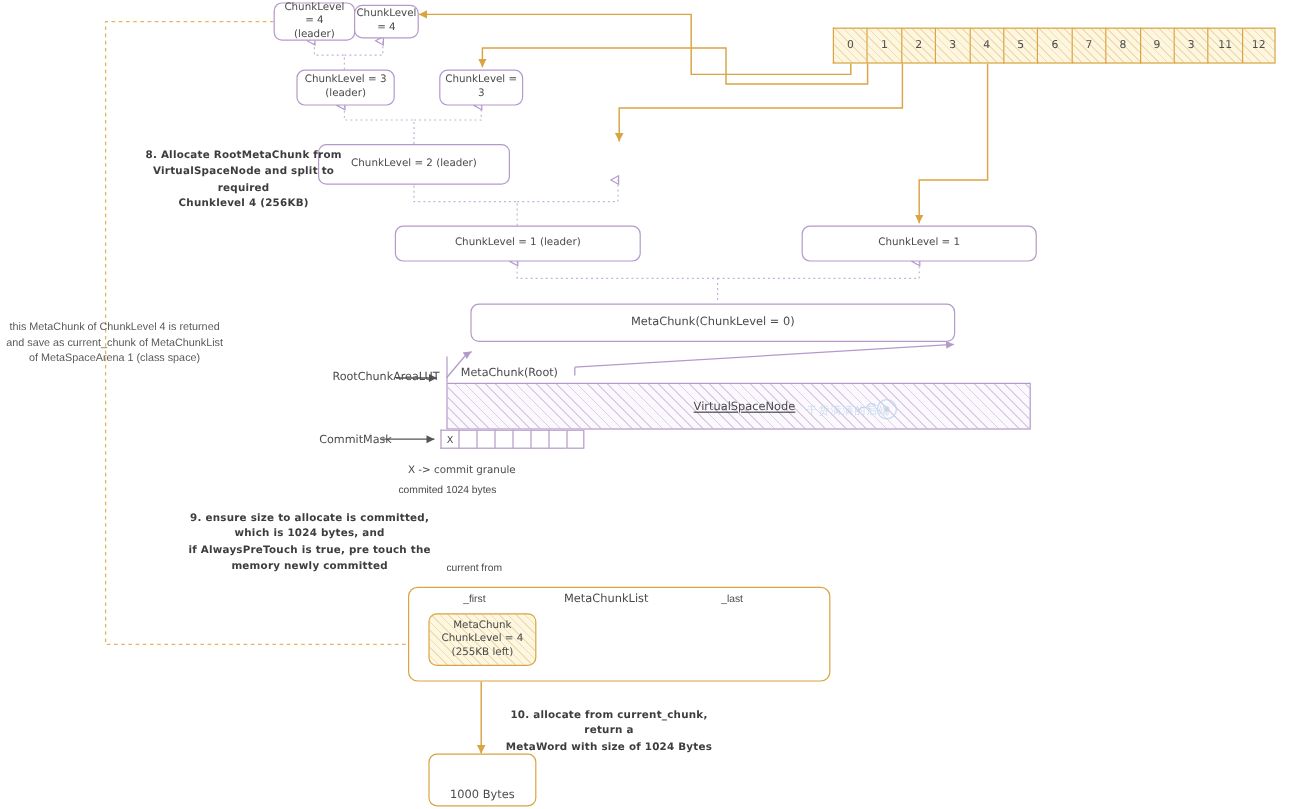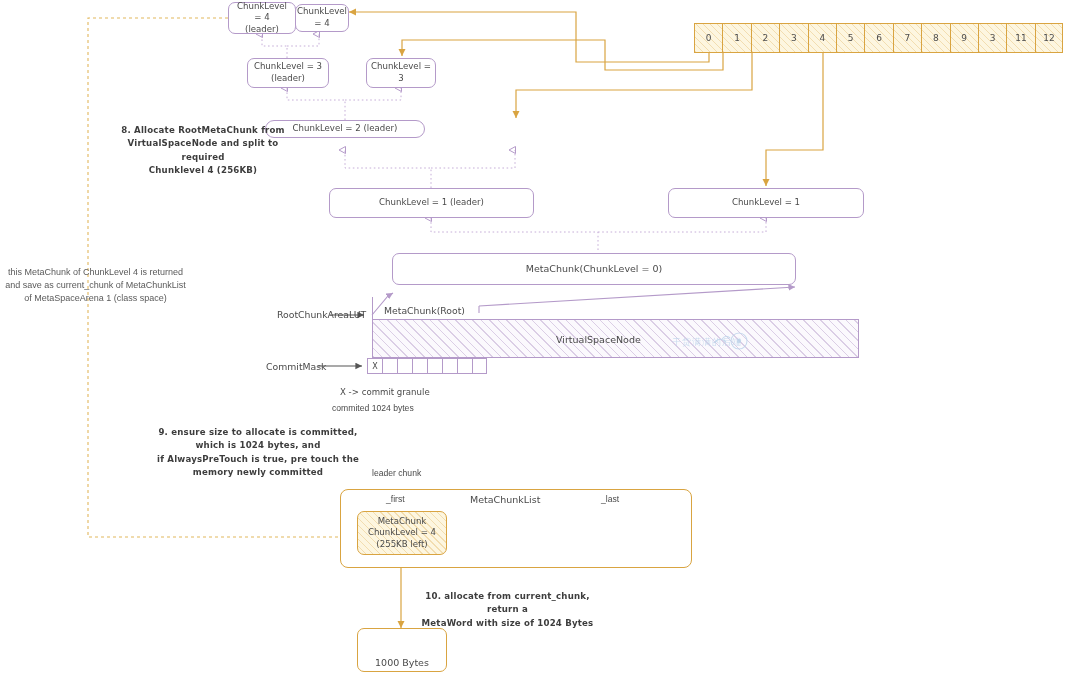--- a/index.html
+++ b/index.html
@@ -149,21 +149,21 @@
   </div>
 
   <div class="node small" style="left:247px;top:58px;width:82px;height:30px;white-space:pre-line;">
     <span>ChunkLevel = 3
 (leader)</span>
   </div>
   <div class="node small" style="left:366px;top:58px;width:70px;height:30px;">
     <span>ChunkLevel = 3</span>
   </div>
 
-  <div class="node small" style="left:265px;top:120px;width:160px;height:18px;border-radius:12px;">
+  <div class="node small" style="left:265px;top:120px;width:160px;height:34px;">
     <span>ChunkLevel = 2 (leader)</span>
   </div>
 
   <div class="node small" style="left:329px;top:188px;width:205px;height:30px;">
     <span>ChunkLevel = 1 (leader)</span>
   </div>
   <div class="node small" style="left:668px;top:188px;width:196px;height:30px;">
     <span>ChunkLevel = 1</span>
   </div>
 
@@ -194,21 +194,21 @@
   <div class="node" style="left:392px;top:253px;width:404px;height:32px;">
     <span>MetaChunk(ChunkLevel = 0)</span>
   </div>
 
   <div style="position:absolute;left:372px;top:297px;width:106px;height:22px;
               border-left:1.1px solid #b49ac9;"></div>
   <div class="txt lbl" style="left:384px;top:305px;">MetaChunk(Root)</div>
 
   <div class="hatch-purple" style="position:absolute;left:372px;top:319px;width:487px;height:39px;
               border:1.1px solid #b49ac9;box-sizing:border-box;"></div>
-  <div class="txt" style="left:556px;top:334px;font-style:normal;">VirtualSpaceNode</div>
+  <div class="txt" style="left:578px;top:334px;font-style:normal;text-decoration:underline;">VirtualSpaceNode</div>
   <div class="wm" style="left:672px;top:336px;">干货满满的后端</div>
   <svg class="layer">
     <g stroke="#bcd3ea" fill="none" stroke-width="1.1" opacity=".8">
       <circle cx="739" cy="341" r="8"></circle>
       <circle cx="739" cy="341" r="2.2" fill="#bcd3ea" stroke="none"></circle>
       <path d="M714,343 q6,-7 12,-1"></path>
       <path d="M722,339 q4,-5 8,-1"></path>
     </g>
   </svg>
 
@@ -229,21 +229,21 @@
   <div class="txt tiny" style="left:340px;top:387px;">X -&gt; commit granule</div>
   <div class="txt tiny sans" style="left:332px;top:403px;">commited 1024 bytes</div>
 
   <div class="txt step" style="left:142px;top:426px;width:232px;white-space:pre-line;">9. ensure size to allocate is committed,
 which is 1024 bytes, and
 if AlwaysPreTouch is true, pre touch the
 memory newly committed</div>
 
   <div class="node amber plainbox" style="left:340px;top:489px;width:352px;height:79px;background:#fff;"></div>
   <div class="txt" style="left:470px;top:494px;">MetaChunkList</div>
-  <div class="txt tiny sans" style="left:372px;top:468px;">leader chunk</div>
+  <div class="txt tiny sans" style="left:372px;top:468px;">current from</div>
   <div class="txt tiny sans" style="left:386px;top:494px;border-bottom:0;">_first</div>
   <div class="txt tiny sans" style="left:601px;top:494px;">_last</div>
 
   <div class="node amber small hatch-amber" style="left:357px;top:511px;width:90px;height:44px;white-space:pre-line;line-height:1.3;">
     <span>MetaChunk
 ChunkLevel = 4
 (255KB left)</span>
   </div>
 
   <div class="txt step" style="left:410px;top:590px;width:195px;white-space:pre-line;">10. allocate from current_chunk, return a

